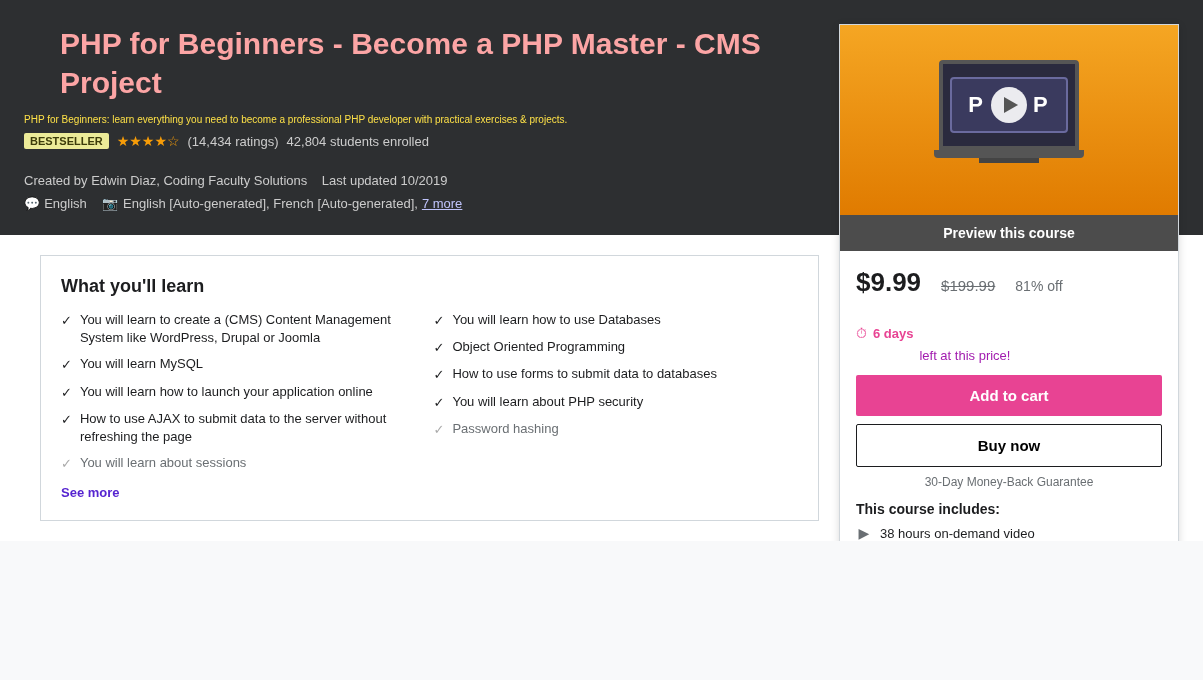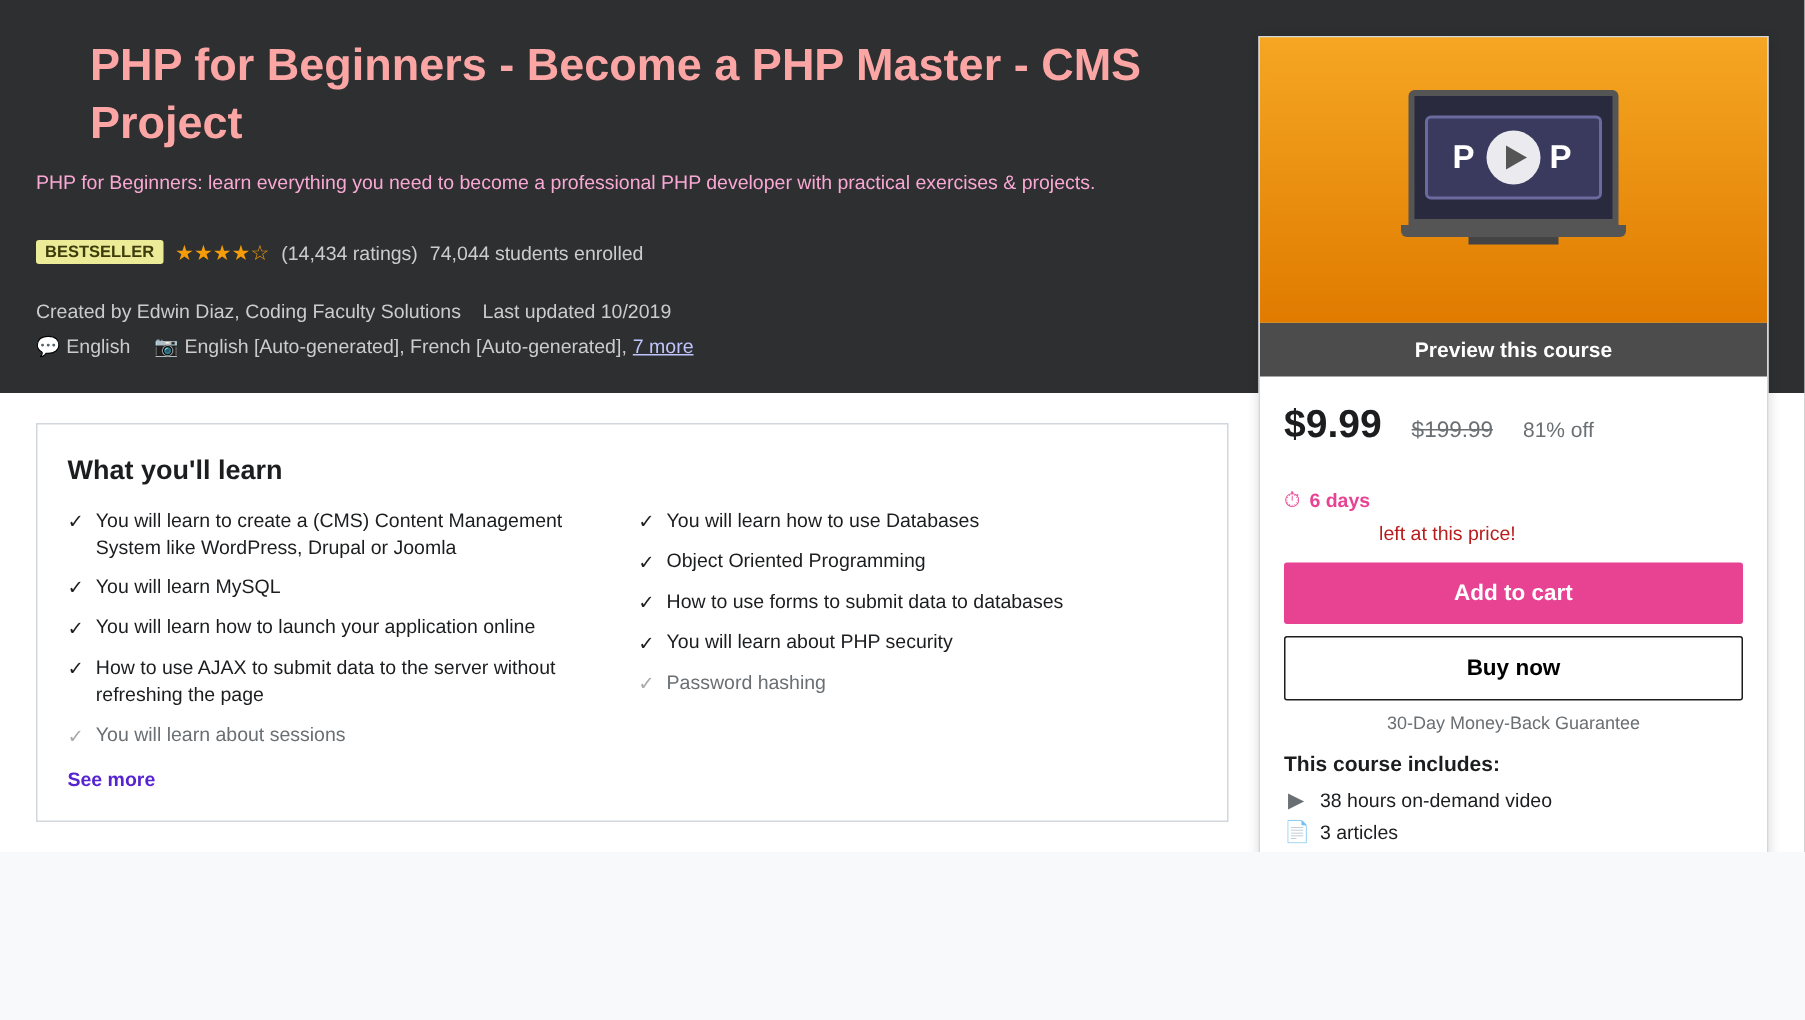--- a/index.html
+++ b/index.html
@@ -27,23 +27,23 @@
     .course-title {
       color: #fca5a5;
       font-size: 30px;
       font-weight: 700;
       line-height: 1.3;
       margin-bottom: 10px;
       margin-left: 36px;
     }
 
     .course-subtitle {
-      color: #f9a8d4;
-      font-size: 13px;
-      margin-bottom: 28px;
+      color: #fde047;
+      font-size: 10px;
+      margin-bottom: 6px;
       line-height: 1.5;
     }
 
     .rating-row {
       display: flex;
       align-items: flex-end;
       gap: 8px;
       margin-bottom: 24px;
       flex-wrap: wrap;
     }
@@ -242,21 +242,21 @@
       margin-bottom: 12px;
       font-size: 13px;
     }
 
     .timer-icon {
       color: #e84393;
       font-size: 14px;
     }
 
     .timer-text {
-      color: #b91c1c;
+      color: #a21caf;
       margin-top: 44px;
     }
 
     .timer-bold {
       font-weight: 700;
       color: #e84393;
     }
 
     .add-to-cart-btn {
       width: 100%;
@@ -315,20 +315,21 @@
       color: #6a6f73;
       width: 16px;
       text-align: center;
     }
 
     .what-learn-box {
       border: 1px solid #d1d7dc;
       padding: 20px;
       margin-right: 360px;
       margin-bottom: 0;
+      margin-left: 16px;
     }
 
     .what-learn-title {
       font-size: 18px;
       font-weight: 700;
       margin-bottom: 14px;
     }
 
     .learn-grid {
       display: grid;
@@ -383,21 +384,21 @@
   <div class="header-bg">
     <div class="page-layout">
       <div class="main-content">
         <h1 class="course-title">PHP for Beginners - Become a PHP Master - CMS Project</h1>
         <p class="course-subtitle">PHP for Beginners: learn everything you need to become a professional PHP developer with practical exercises &amp; projects.</p>
 
         <div class="rating-row">
           <span class="bestseller-badge">BESTSELLER</span>
           <span class="stars">★★★★☆</span>
           <span class="rating-count">(14,434 ratings)</span>
-          <span class="students">74,044 students enrolled</span>
+          <span class="students">42,804 students enrolled</span>
         </div>
 
         <div class="meta-row">
           <span>Created by Edwin Diaz, Coding Faculty Solutions</span>&nbsp;&nbsp;&nbsp;
           <span>Last updated 10/2019</span>
         </div>
 
         <div class="lang-row">
           <div class="lang-item">
             <span>💬</span>

